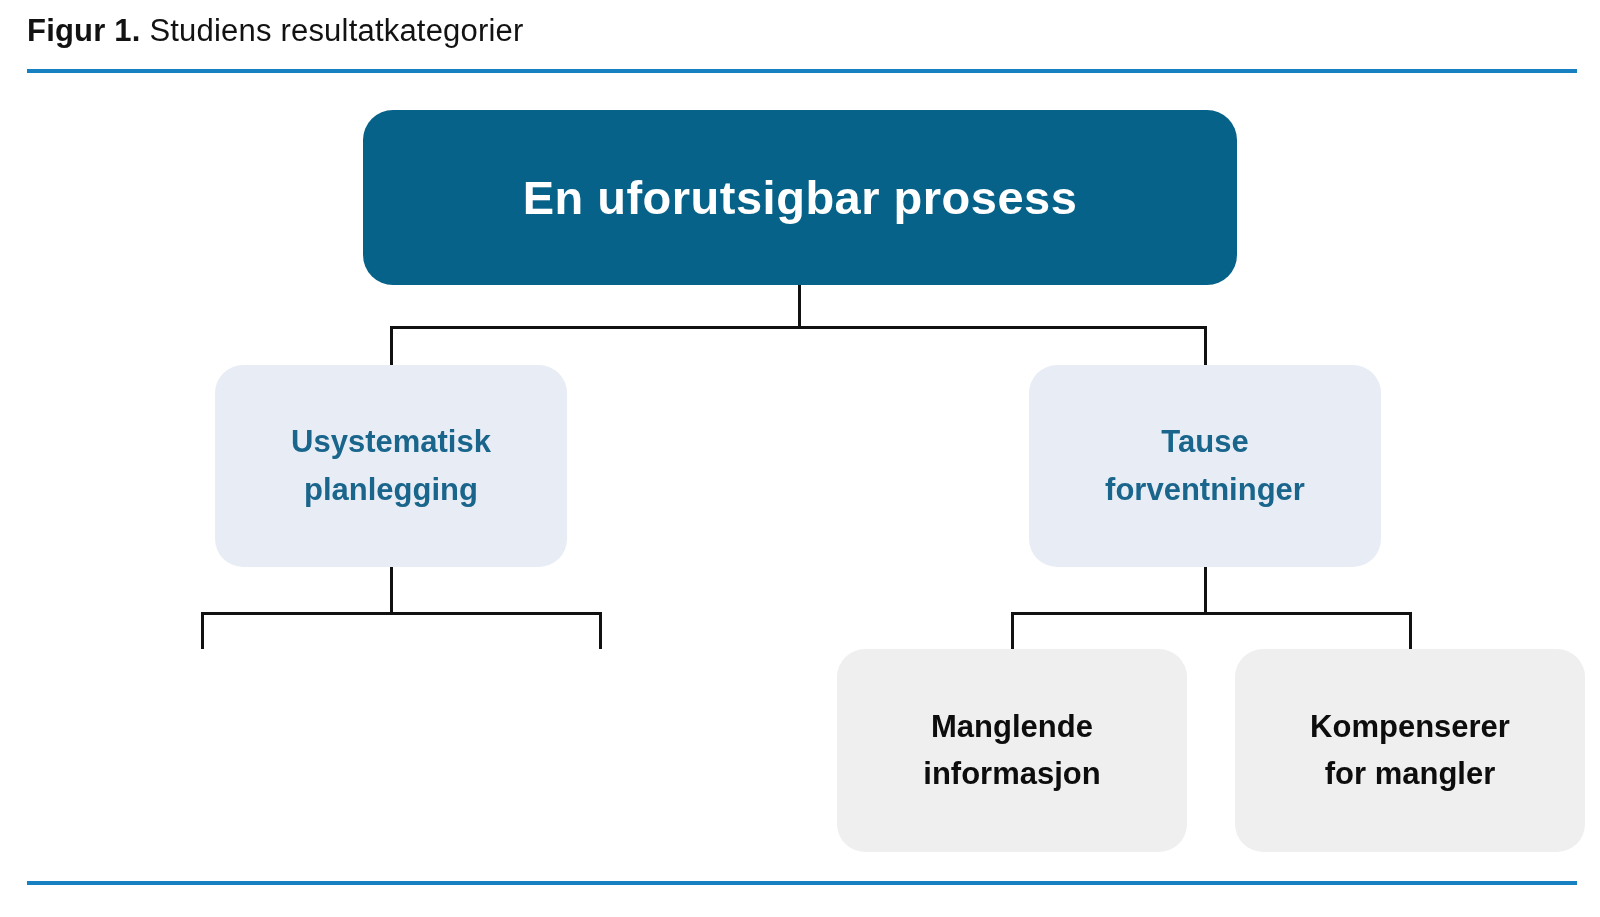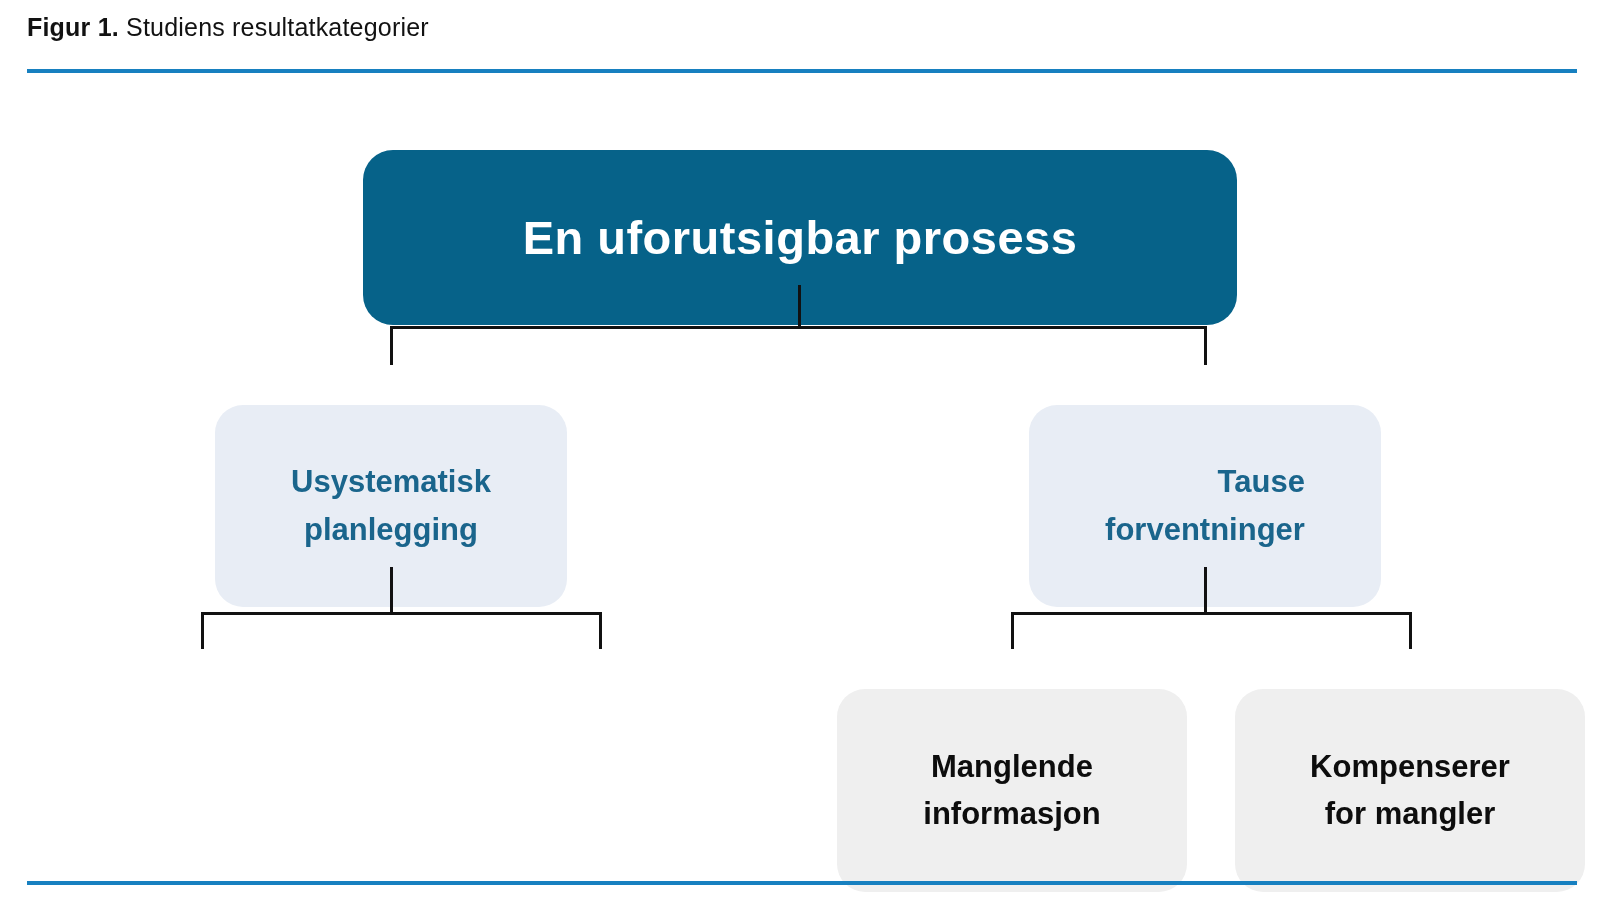--- a/index.html
+++ b/index.html
@@ -7,47 +7,47 @@
   body {
     width: 1600px; height: 917px;
     font-family: "Liberation Sans", sans-serif;
     overflow: hidden;
   }
   .canvas { position: relative; width: 1600px; height: 917px; background: #ffffff; }
 
   
   .figure-title {
     position: absolute; left: 27px; top: 13px;
-    font-size: 25px; color: var(--title-text, #121212);
+    font-size: 31px; color: var(--title-text, #121212);
     letter-spacing: 0.2px; white-space: nowrap;
   }
   .figure-title .bold { font-weight: 700; }
 
   
   .rule { position: absolute; left: 27px; width: 1550px; height: 4px; background: var(--rule-blue, #1780c0); }
   .rule.top { top: 69px; }
   .rule.bottom { top: 881px; }
 
   
   .node {
     position: absolute; display: flex; align-items: center; justify-content: center;
-    text-align: center; font-weight: 700; white-space: pre-line; margin-top: 40px;
+    text-align: center; font-weight: 700; white-space: pre-line;
   }
   .root {
     left: 363px; top: 110px; width: 874px; height: 175px;
     background: var(--root-fill, #066289); color: var(--root-text, #ffffff);
     font-size: 47px; border-radius: 30px; letter-spacing: 0.5px;
   }
   .branch {
     width: 352px; height: 202px; top: 365px;
     background: var(--branch-fill, #e8edf5); color: var(--branch-text, #1a658c);
     font-size: 31px; line-height: 1.55; border-radius: 28px;
   }
   #branch-0 { left: 215px; }
-  #branch-1 { left: 1029px; text-align: right; }
+  #branch-1 { left: 1029px; }
   .leaf {
     width: 350px; height: 203px; top: 649px;
     background: var(--leaf-fill, #efefef); color: var(--leaf-text, #0d0d0d);
     font-size: 31px; line-height: 1.5; border-radius: 28px;
   }
   #leaf-0 { left: 27px; }
   #leaf-1 { left: 425px; }
   #leaf-2 { left: 837px; }
   #leaf-3 { left: 1235px; }
 

